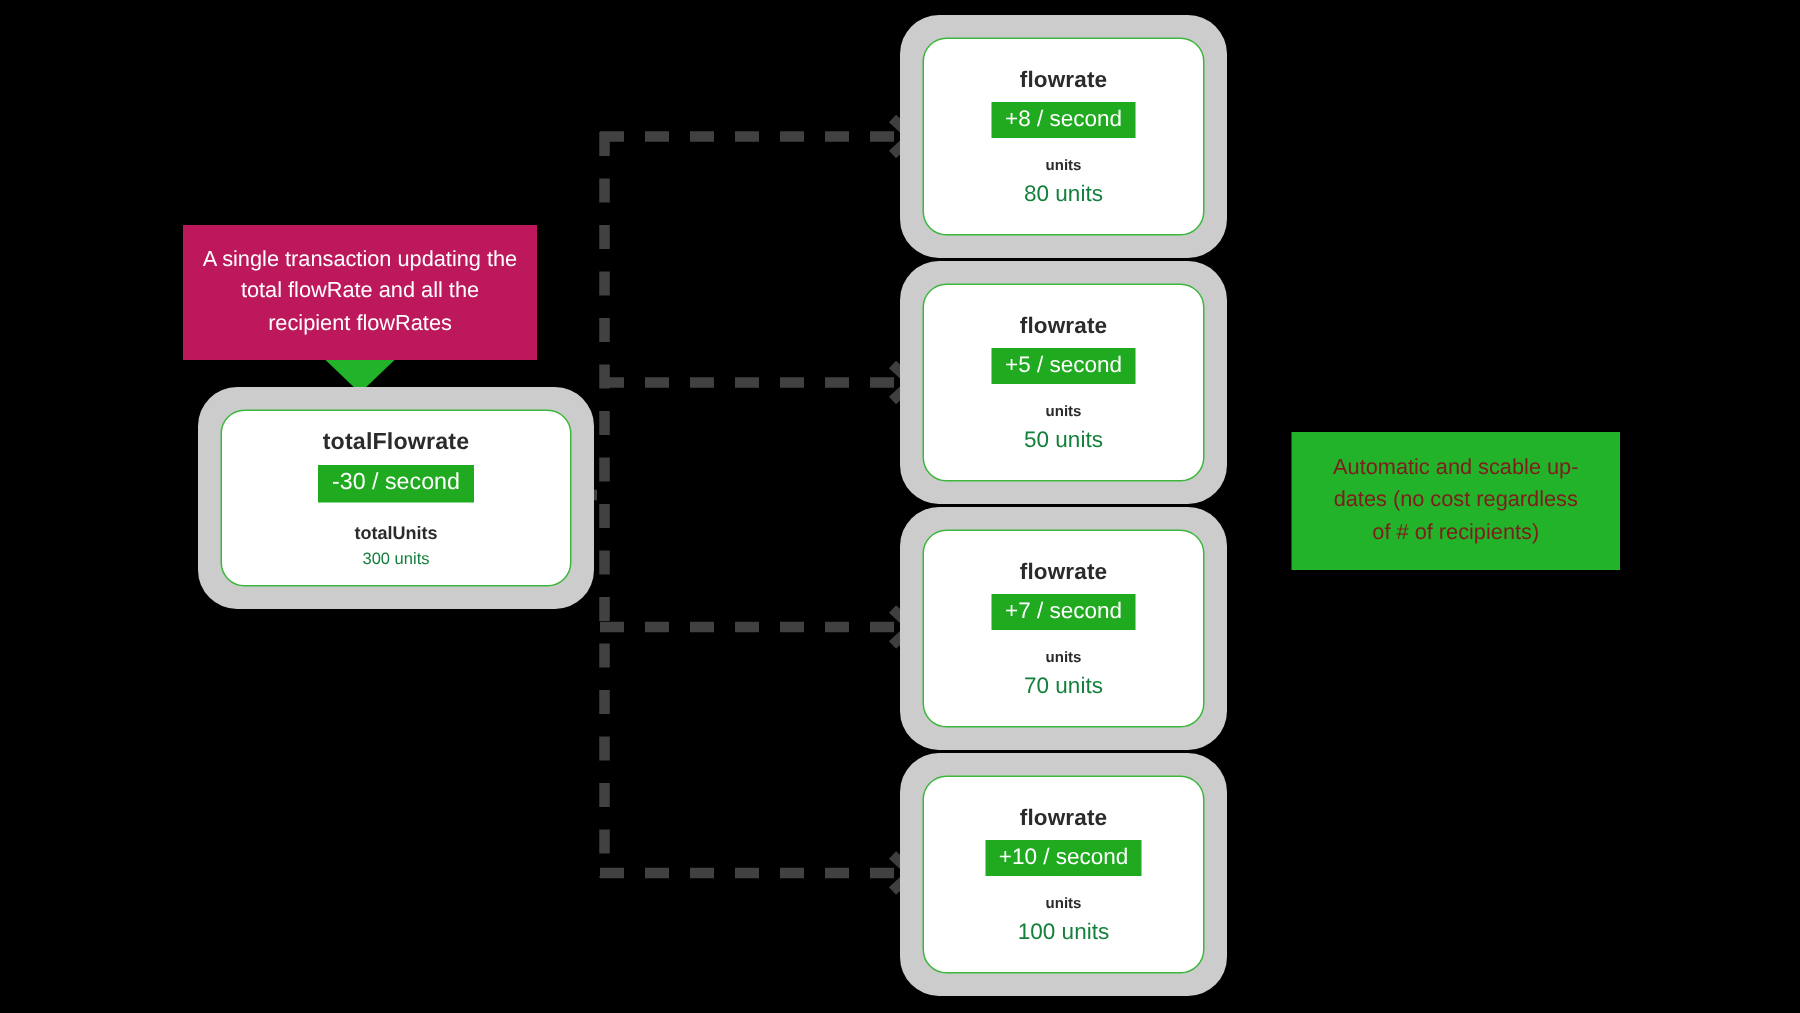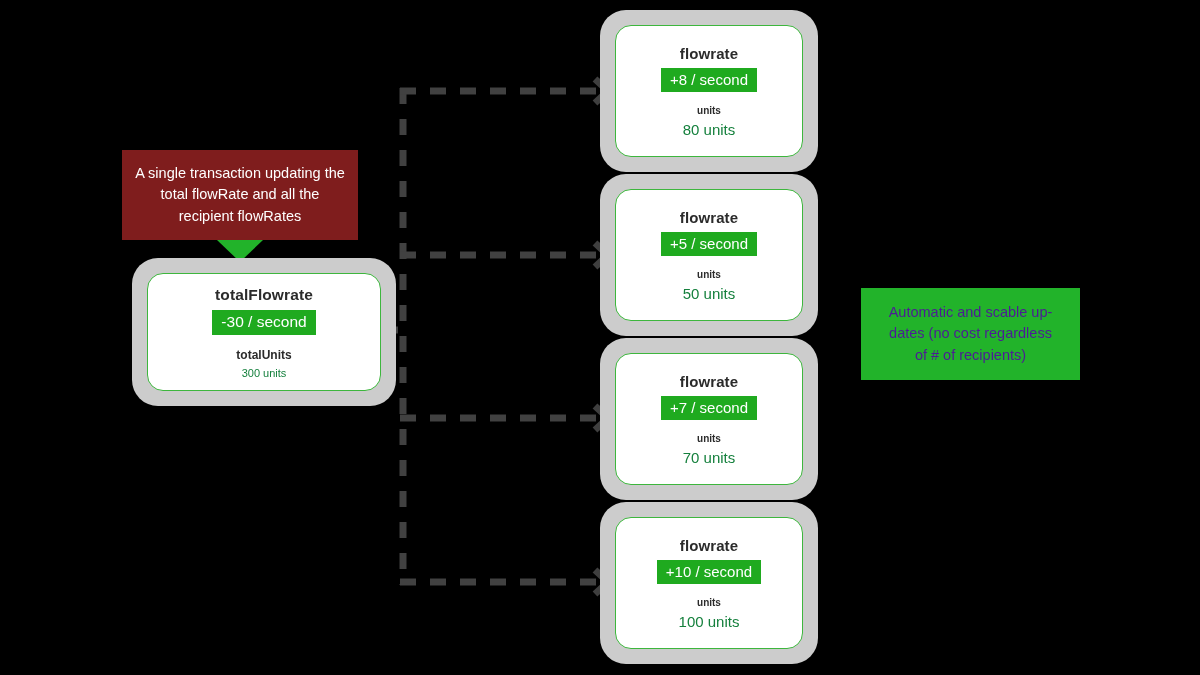--- a/index.html
+++ b/index.html
@@ -25,21 +25,21 @@
     pointer-events: none;
   }
 
   
   #callout-transaction {
     position: absolute;
     left: 122px;
     top: 150px;
     width: 236px;
     height: 90px;
-    background: #7f1d1d;
+    background: #be185d;
     box-sizing: border-box;
     display: flex;
     align-items: center;
     justify-content: center;
   }
   #callout-transaction .callout-text {
     color: #ffffff;
     font-size: 14.5px;
     line-height: 1.45;
     text-align: center;
@@ -63,21 +63,21 @@
     top: 288px;
     width: 219px;
     height: 92px;
     background: #22b32a;
     display: flex;
     align-items: center;
     justify-content: center;
     box-sizing: border-box;
   }
   #note-automatic .note-text {
-    color: #4c1d95;
+    color: #7f1d1d;
     font-size: 14.5px;
     line-height: 1.45;
     text-align: center;
     padding: 0 24px;
   }
 
   
   .node-outer {
     position: absolute;
     background: #cccccc;

